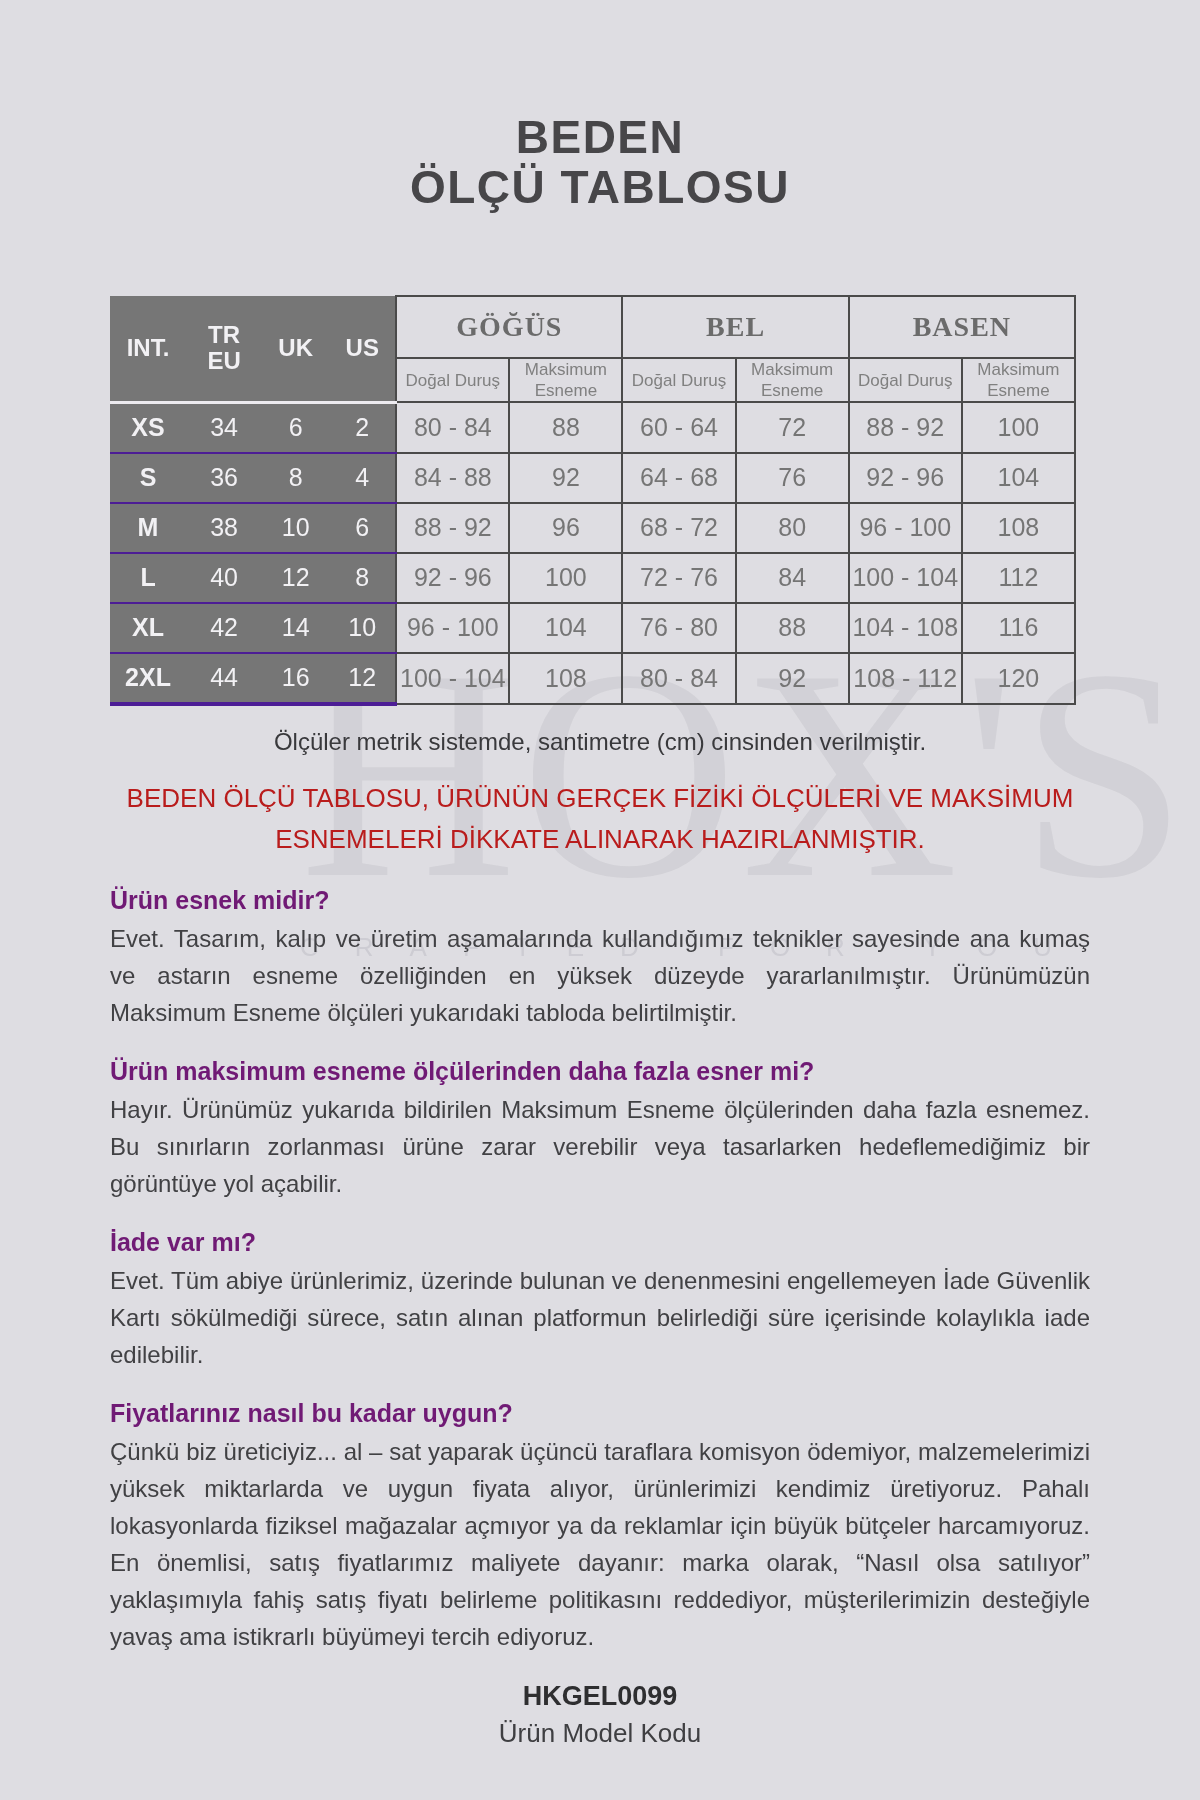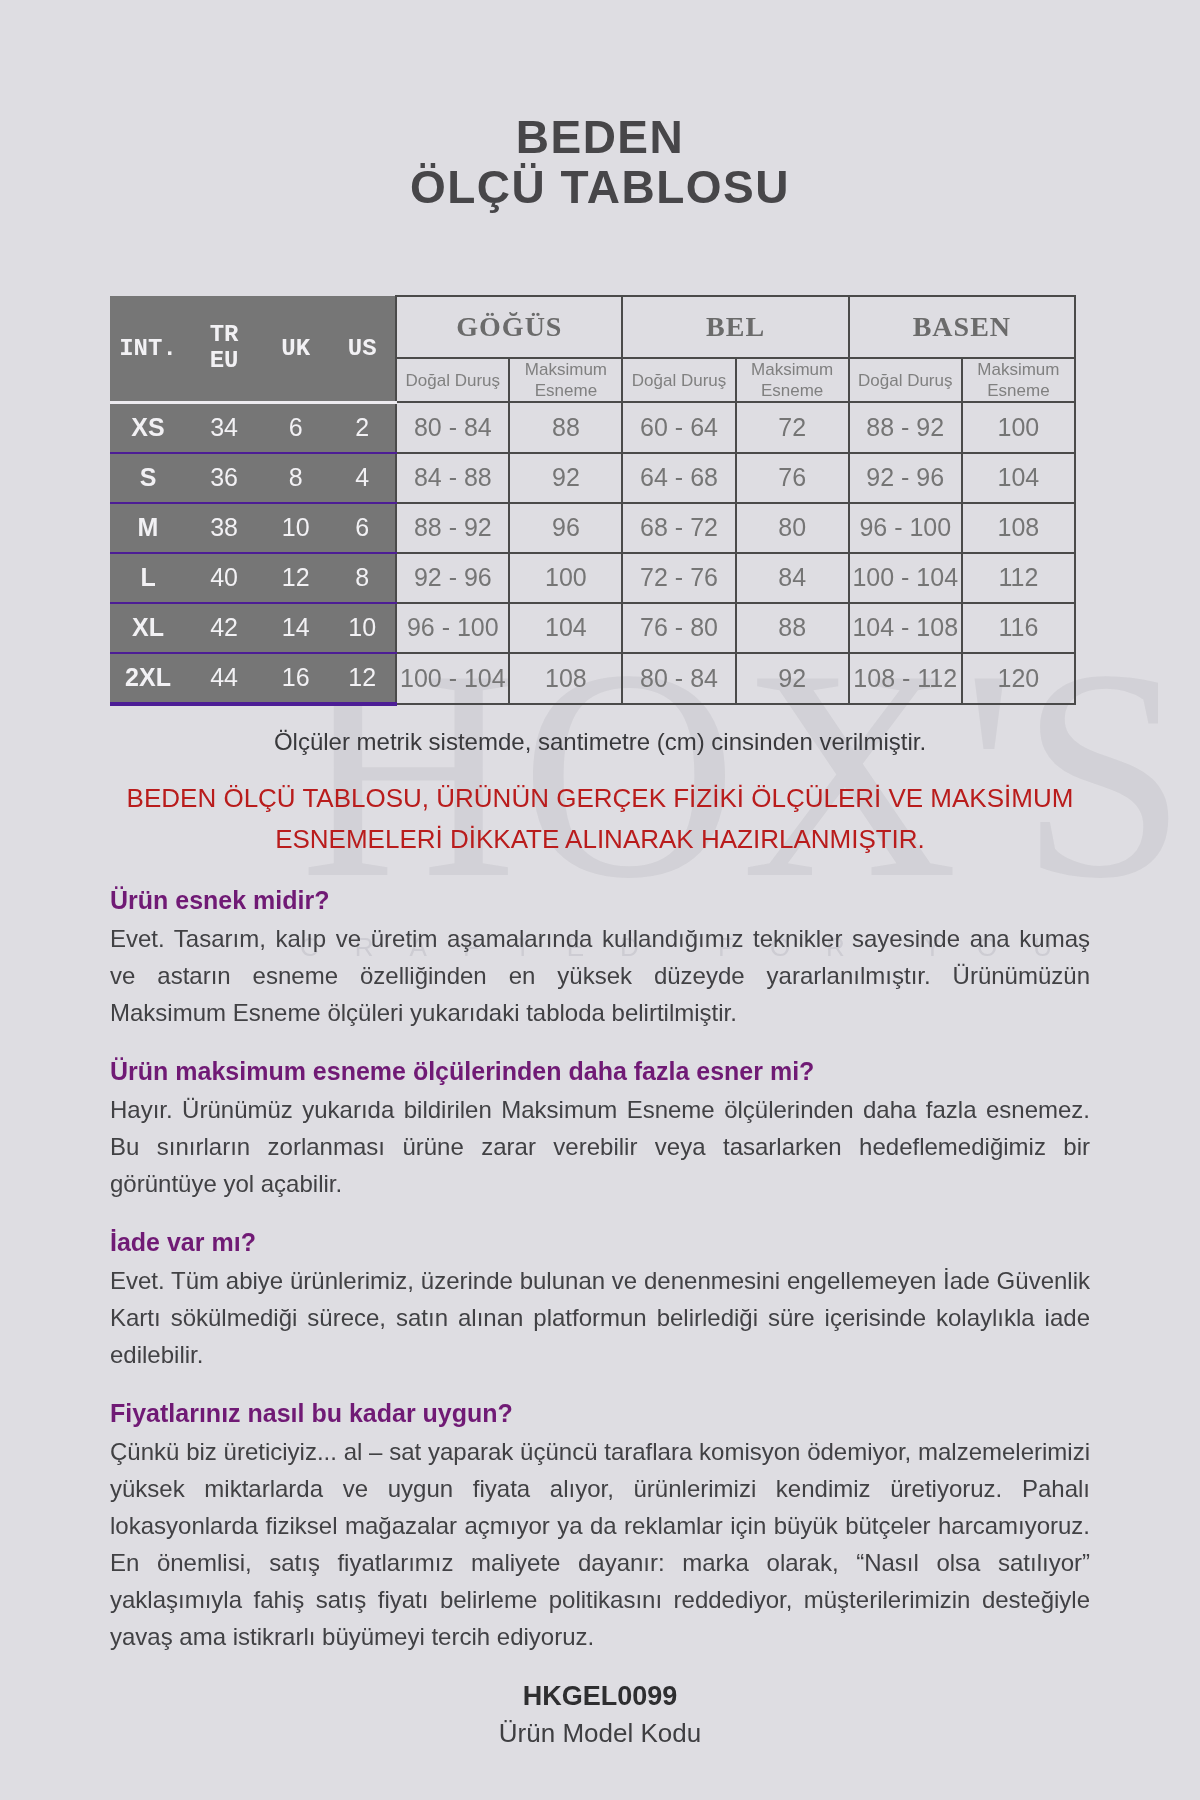--- a/index.html
+++ b/index.html
@@ -16,21 +16,21 @@
   
   .title{margin:0;padding-top:112px;text-align:center;font-size:46px;line-height:50px;font-weight:bold;color:#474649;letter-spacing:1.5px;}
 
   
   table.size{border-collapse:collapse;margin-top:83px;width:966px;table-layout:fixed;}
   table.size col.c-int{width:76px;} table.size col.c-treu{width:76px;}
   table.size col.c-uk{width:67px;} table.size col.c-us{width:67px;}
   table.size col.c-m{width:113px;}
   table.size th,table.size td{padding:0;text-align:center;vertical-align:middle;}
   .dark{background:#767676;color:#f2f1f4;}
-  th.dark{font-weight:bold;font-size:24px;font-family:Liberation Mono, monospace;}
+  th.dark{font-weight:bold;font-size:24px;}
   .corner-two{line-height:26px;}
   tr.grp th.light{height:60px;}
   tr.sub th.light{height:42px;}
   tbody td{height:48px;}
   .light{background:transparent;border:2px solid #4a4a4a;}
   th.grp-label{font-size:28px;font-weight:bold;color:#6b6b6b;letter-spacing:1px;font-family:Liberation Serif, serif;}
   th.sub-label{font-size:17px;line-height:21px;font-weight:normal;color:#808080;padding:0 10px;}
   td.dark{font-size:25px;border-bottom:2px solid #4c1d95;}
   td.size-label{font-weight:bold;}
   tr:last-child td.dark{border-bottom:4px solid #4c1d95;}

